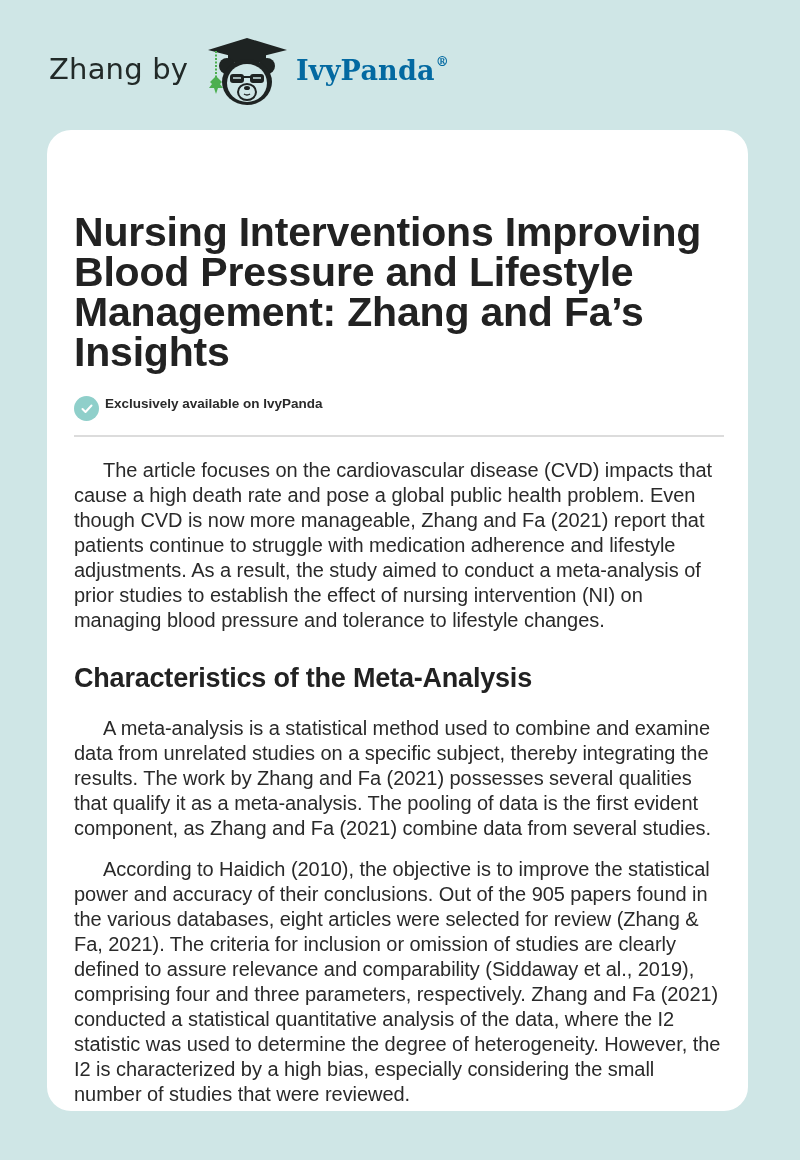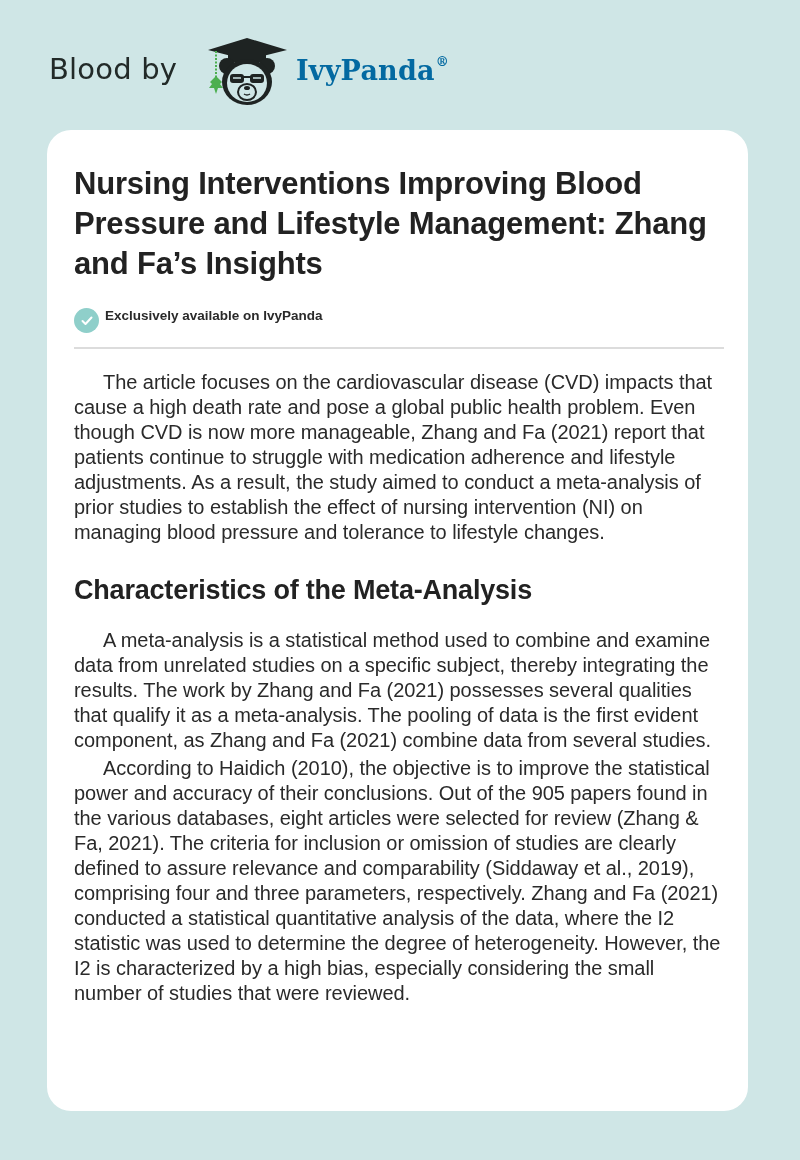--- a/index.html
+++ b/index.html
@@ -54,25 +54,26 @@
       background: #ffffff;
       border-radius: 24px;
       overflow: hidden;
     }
     .card-inner {
       position: absolute;
       left: 27px; top: 34px;
       width: 650px;
     }
     .title {
-      font-size: 31px;
+      font-size: 41px;
       line-height: 40px;
       font-weight: bold;
       color: #222222;
       letter-spacing: -0.2px;
+      margin-top: 48px;
     }
     .exclusive {
       display: flex;
       align-items: flex-start;
       margin-top: 24px;
       height: 26px;
     }
     .check-badge {
       width: 25px; height: 25px;
       border-radius: 50%;
@@ -101,27 +102,27 @@
     .h-summary { margin-top: 23px; }
     .h-char { margin-top: 28px; }
     p.body {
       font-size: 20px;
       line-height: 25px;
       color: #2a2a2a;
       text-indent: 29px;
       letter-spacing: -0.05px;
     }
     .p-first { margin-top: 21px; }
-    .p-next { margin-top: 3px; }
+    .p-next { margin-top: 16px; }
   </style>
 </head>
 <body>
 
 <div class="header">
-  <span class="essay-by">Blood by</span>
+  <span class="essay-by">Zhang by</span>
   <svg class="logo-icon" viewBox="0 0 90 72" xmlns="http://www.w3.org/2000/svg">
 
     <polygon points="45,2 85,14 45,24 6,14" fill="#1e2322"></polygon>
     <rect x="26" y="16" width="38" height="10" fill="#1e2322"></rect>
 
     <line x1="14" y1="15" x2="14" y2="42" stroke="#4caf50" stroke-width="2" stroke-dasharray="2,1.5"></line>
 
     <path d="M14 40 L8 46 L10 48 L7 52 L12 52 L14 58 L16 52 L21 52 L18 48 L20 46 Z" fill="#4caf50"></path>
 
     <circle cx="25" cy="30" r="8" fill="#1e2322"></circle>

